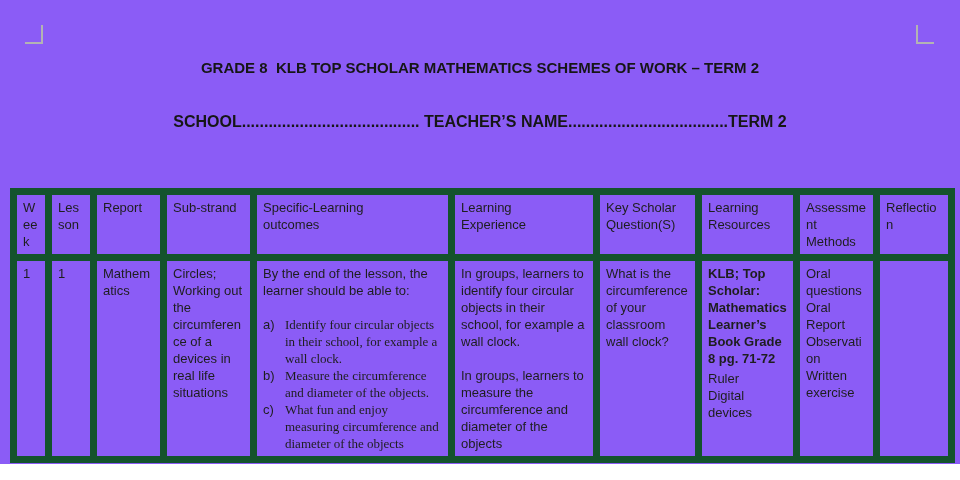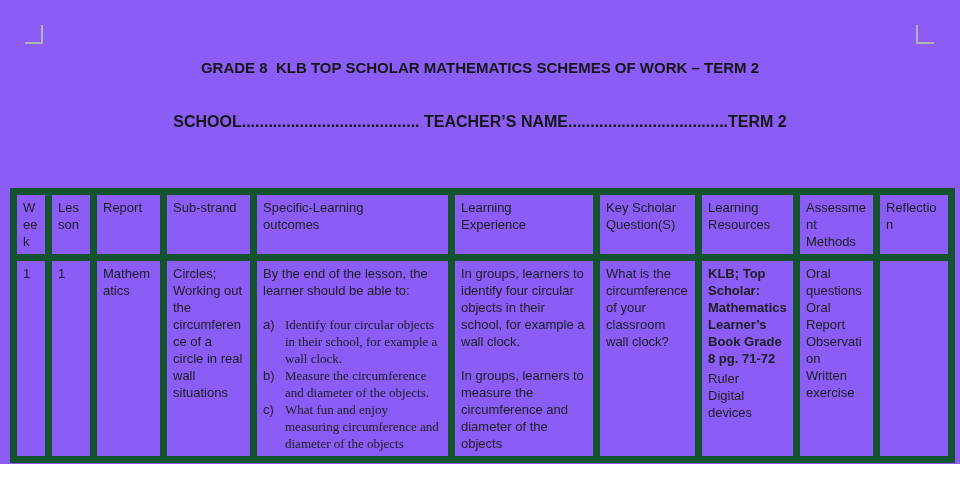--- a/index.html
+++ b/index.html
@@ -123,21 +123,21 @@
         <th>Learning Resources</th>
         <th>Assessment Methods</th>
         <th>Reflection</th>
       </tr>
     </thead>
     <tbody>
       <tr>
         <td>1</td>
         <td>1</td>
         <td>Mathematics</td>
-        <td>Circles; Working out the circumference of a circle in real wall situations</td>
+        <td>Circles; Working out the circumference of a devices in real life situations</td>
         <td>
           <div>By the end of the lesson, the learner should be able to:</div>
           <div class="olist">
             <div class="oli">
               <span class="marker">a)</span>
               <span class="li-text">Identify four circular objects in their school, for example a wall clock.</span>
             </div>
             <div class="oli">
               <span class="marker">b)</span>
               <span class="li-text">Measure the circumference and diameter of the objects.</span>

